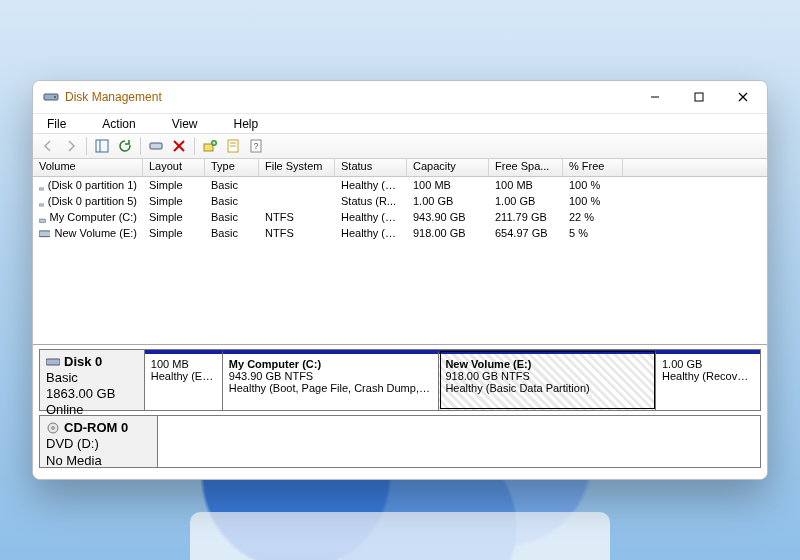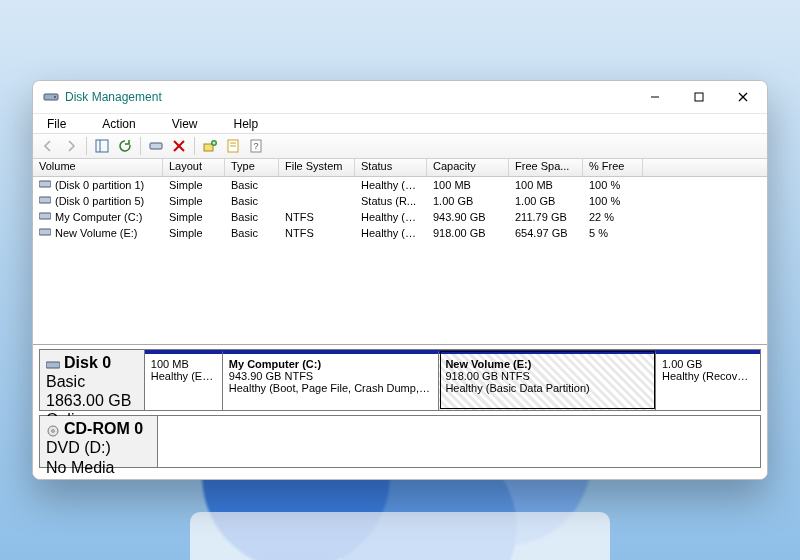--- a/index.html
+++ b/index.html
@@ -53,21 +53,21 @@
     align-items: center;
     padding: 0 2px 0 10px;
     background: #ffffff;
   }
   .titlebar .app-icon {
     width: 16px; height: 16px;
     margin-right: 6px;
     display: inline-flex; align-items: center; justify-content: center;
   }
   .titlebar .app-icon svg { width: 16px; height: 16px; }
-  .titlebar .title { font-size: 12px; color: #0f766e; }
+  .titlebar .title { font-size: 12px; color: #a16207; }
   .titlebar .spacer { flex: 1; }
   .win-btn {
     width: 44px; height: 30px;
     display: inline-flex; align-items: center; justify-content: center;
     color: #222;
   }
   .win-btn svg { width: 10px; height: 10px; }
 
   .menubar {
     height: 20px;
@@ -130,25 +130,25 @@
     display: flex;
     height: 16px;
     align-items: center;
     font-size: 11px;
     color: #000;
   }
   .cell {
     padding: 0 6px;
     overflow: hidden; white-space: nowrap; text-overflow: ellipsis;
   }
-  .vol-cell { display: flex; align-items: flex-start; gap: 4px; }
+  .vol-cell { display: flex; align-items: flex-end; gap: 4px; }
   .vol-ico { width: 12px; height: 10px; display:inline-block; }
 
   
-  .c0 { width: 130px; }
+  .c0 { width: 110px; }
   .c1 { width: 62px; }
   .c2 { width: 54px; }
   .c3 { width: 76px; }
   .c4 { width: 72px; }
   .c5 { width: 82px; }
   .c6 { width: 74px; }
   .c7 { width: 60px; }
 
   .graph-pane {
     flex: 1;
@@ -159,21 +159,21 @@
     display: flex;
     border: 1px solid #7a7a7a;
     margin: 4px 6px 0 6px;
     height: 62px;
     background: #fff;
   }
   .disk-label {
     width: 118px;
     border-right: 1px solid #7a7a7a;
     padding: 4px 6px;
-    font-size: 16px;
+    font-size: 13px;
     display: flex; flex-direction: column;
     gap: 1px;
     background: #f1f1f1;
   }
   .disk-label .dname { font-weight: bold; display:flex; align-items:center; gap:4px;}
   .disk-ico { width:14px; height:12px; display:inline-block;}
   .disk-parts {
     flex: 1;
     display: flex;
   }

